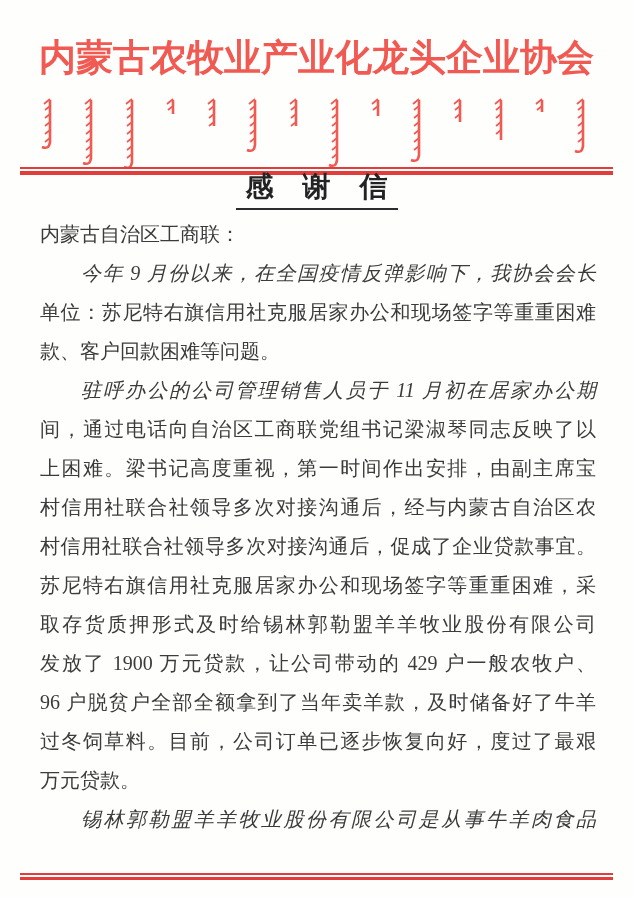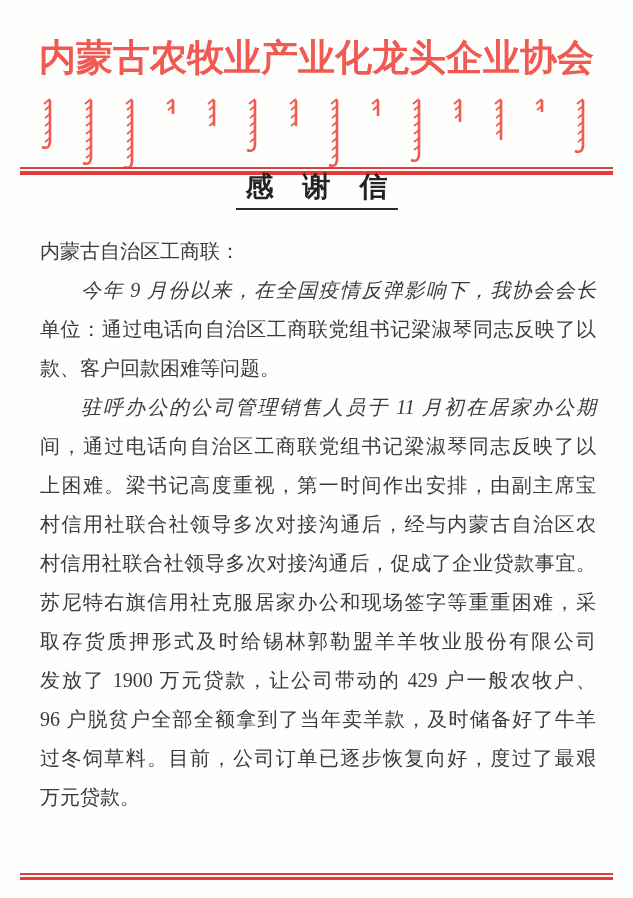--- a/index.html
+++ b/index.html
@@ -36,21 +36,21 @@
   }
   .doc-title span{
     display:inline-block;
     font-size:28px;font-weight:bold;color:#232323;
     word-spacing:22px;
     padding:0 10px 2px 10px;
     border-bottom:2.5px solid #2c2c2c;
   }
   
   .body-text{
-    position:absolute;top:232px;left:40px;width:556px;
+    position:absolute;top:215px;left:40px;width:556px;
     font-size:20px;line-height:39px;color:#3b3b3b;
   }
   .ln{height:39px;white-space:nowrap;}
   .ln.j{white-space:normal;text-align:justify;text-align-last:justify;}
   .ln.ind{padding-left:41px;font-style:italic;}
   .ln.j.ind{padding-left:41px;width:515px;}
 </style>
 </head>
 <body>
 
@@ -98,35 +98,36 @@
   </div>
 
   <div class="doc-title">
     <span>感 谢 信</span>
   </div>
 
   <div class="body-text">
     <div class="ln">内蒙古自治区工商联：</div>
 
     <div class="ln j ind">今年 9 月份以来，在全国疫情反弹影响下，我协会会长</div>
-    <div class="ln j">单位：通过电话向自治区工商联党组书记梁淑琴同志反映了以</div>
+    <div class="ln j">单位：苏尼特右旗信用社克服居家办公和现场签字等重重困难</div>
     <div class="ln">款、客户回款困难等问题。</div>
 
     <div class="ln j ind">驻呼办公的公司管理销售人员于 11 月初在居家办公期</div>
     <div class="ln j">间，通过电话向自治区工商联党组书记梁淑琴同志反映了以</div>
     <div class="ln j">上困难。梁书记高度重视，第一时间作出安排，由副主席宝</div>
     <div class="ln j">村信用社联合社领导多次对接沟通后，经与内蒙古自治区农</div>
     <div class="ln j">村信用社联合社领导多次对接沟通后，促成了企业贷款事宜。</div>
     <div class="ln j">苏尼特右旗信用社克服居家办公和现场签字等重重困难，采</div>
     <div class="ln j">取存货质押形式及时给锡林郭勒盟羊羊牧业股份有限公司</div>
     <div class="ln j">发放了 1900 万元贷款，让公司带动的 429 户一般农牧户、</div>
     <div class="ln j">96 户脱贫户全部全额拿到了当年卖羊款，及时储备好了牛羊</div>
     <div class="ln j">过冬饲草料。目前，公司订单已逐步恢复向好，度过了最艰</div>
     <div class="ln">万元贷款。</div>
 
+    <div class="ln j ind">锡林郭勒盟羊羊牧业股份有限公司是从事牛羊肉食品</div>
   </div>
 
   <div class="rule rule-bottom">
     <div class="thin" style="background: rgb(226, 61, 58);"></div>
     <div class="gap"></div>
     <div class="thick" style="background: rgb(226, 61, 58);"></div>
   </div>
 
 </div>
 

